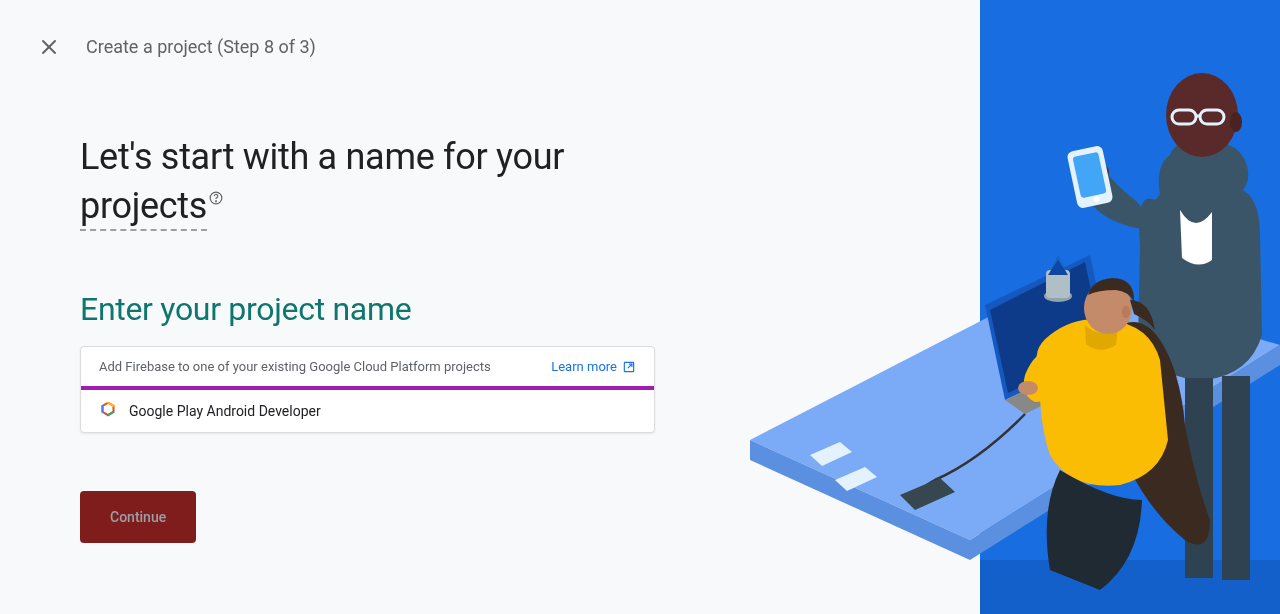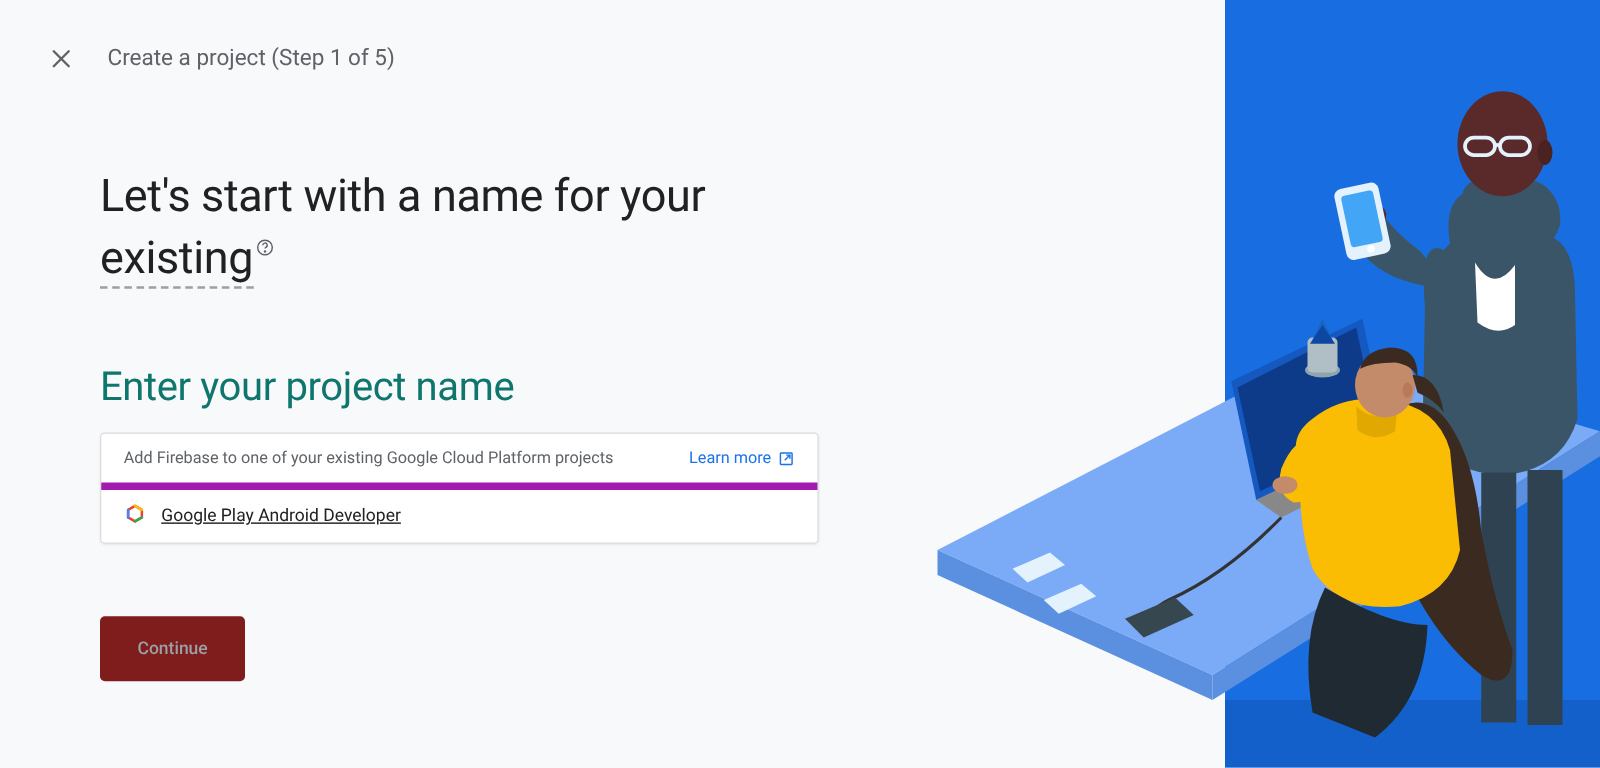--- a/index.html
+++ b/index.html
@@ -83,21 +83,21 @@
       border-radius: 4px;
       background: #fff;
       width: 575px;
       box-shadow: 0 1px 2px rgba(60,64,67,0.1);
     }
     .dropdown-header {
       display: flex;
       justify-content: space-between;
       align-items: center;
       padding: 12px 18px;
-      border-bottom: 6px solid #a21caf;
+      border-bottom: 4px solid #a21caf;
       font-size: 13px;
     }
     .dropdown-header-text {
       color: #5f6368;
     }
     .learn-more {
       color: #1a73e8;
       cursor: pointer;
       display: flex;
       align-items: flex-end;
@@ -107,21 +107,20 @@
     .learn-more svg {
       width: 14px;
       height: 14px;
     }
     .dropdown-item {
       display: flex;
       align-items: center;
       padding: 10px 16px;
       gap: 10px;
       cursor: pointer;
-      text-decoration: underline;
     }
     .gcp-icon {
       width: 22px;
       height: 22px;
     }
     .dropdown-item-label {
       font-size: 14px;
       color: #202124;
     }
     .continue-button {
@@ -159,26 +158,26 @@
 <body>
 
 <div class="main-area">
   <div class="header">
     <div class="close-icon">
       <svg viewBox="0 0 24 24" fill="none" stroke="#5f6368" stroke-width="2.5" stroke-linecap="round">
         <line x1="4" y1="4" x2="20" y2="20"></line>
         <line x1="20" y1="4" x2="4" y2="20"></line>
       </svg>
     </div>
-    <div class="header-title">Create a project (Step 1 of 5)</div>
+    <div class="header-title">Create a project (Step 8 of 3)</div>
   </div>
 
   <div class="content">
     <h1 class="heading">
-      <span>Let's start with a name for your </span><span class="underlined">existing</span><span class="help-icon">
+      <span>Let's start with a name for your </span><span class="underlined">projects</span><span class="help-icon">
         <svg width="14" height="14" viewBox="0 0 24 24" fill="none" stroke="#5f6368" stroke-width="2">
           <circle cx="12" cy="12" r="10"></circle>
           <path d="M9 9a3 3 0 1 1 4.2 2.7c-.6.4-1.2.9-1.2 1.8"></path>
           <circle cx="12" cy="17.5" r="0.8" fill="#5f6368"></circle>
         </svg>
       </span>
     </h1>
 
     <div class="input-wrapper">
       <div class="input-placeholder">Enter your project name</div>

